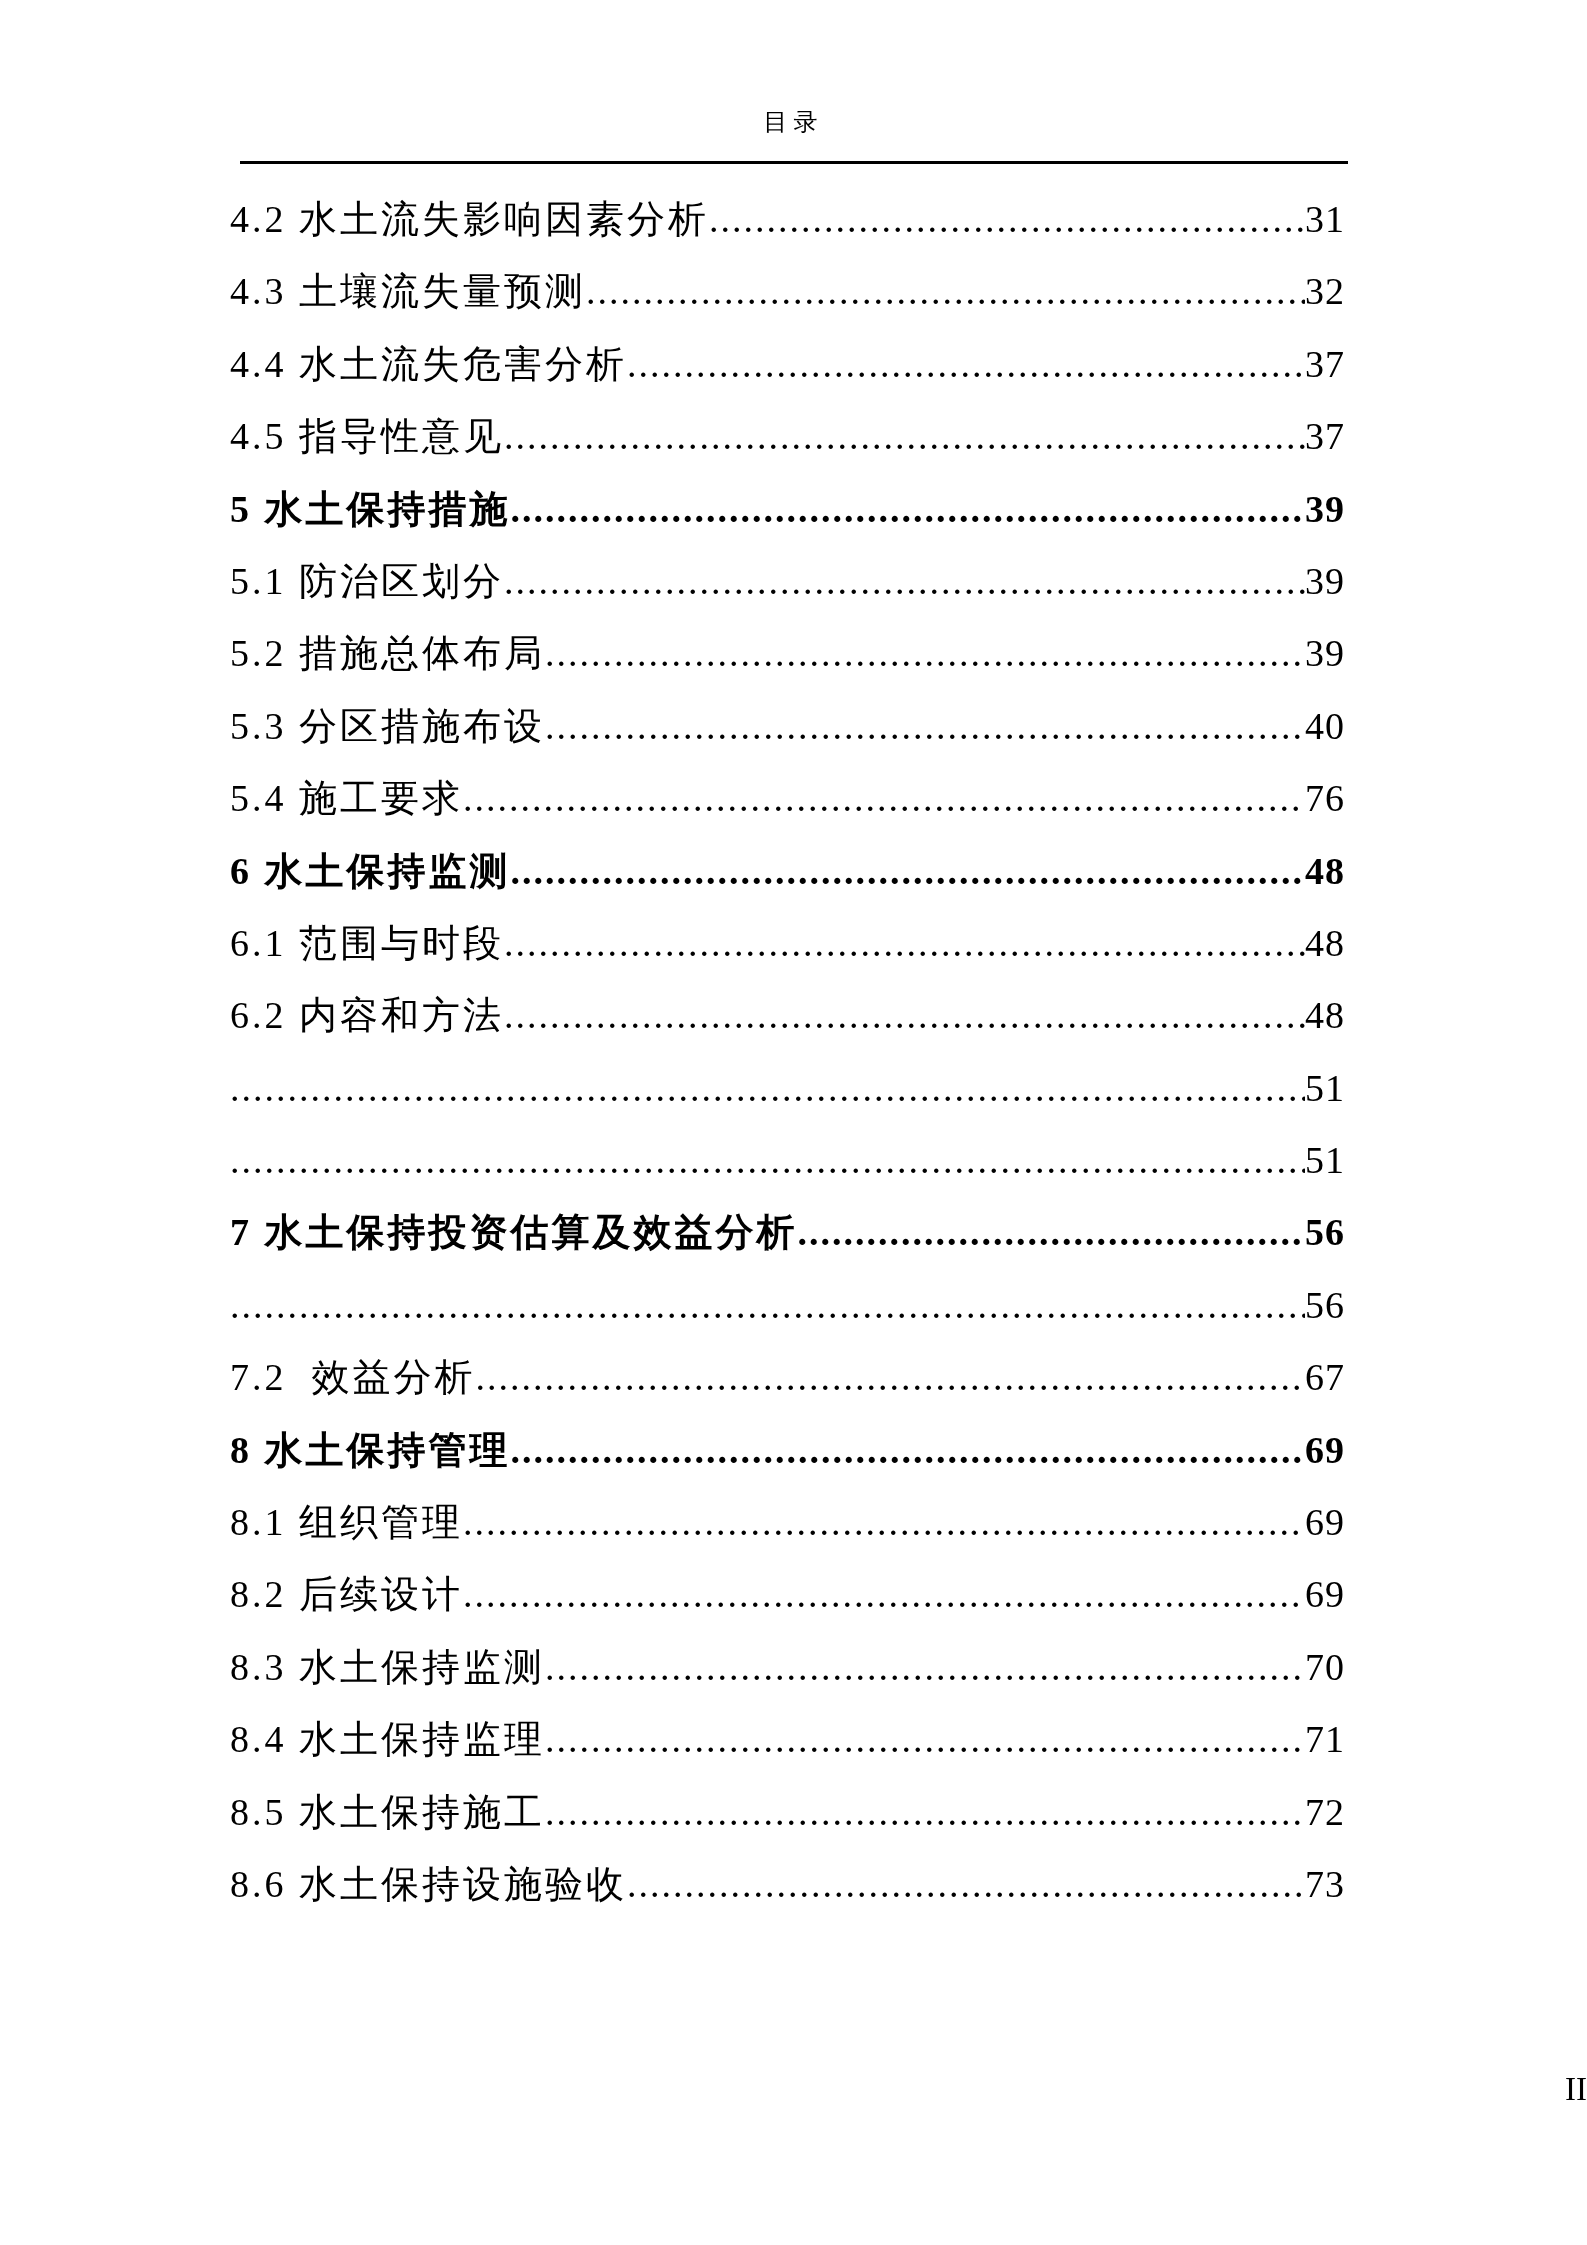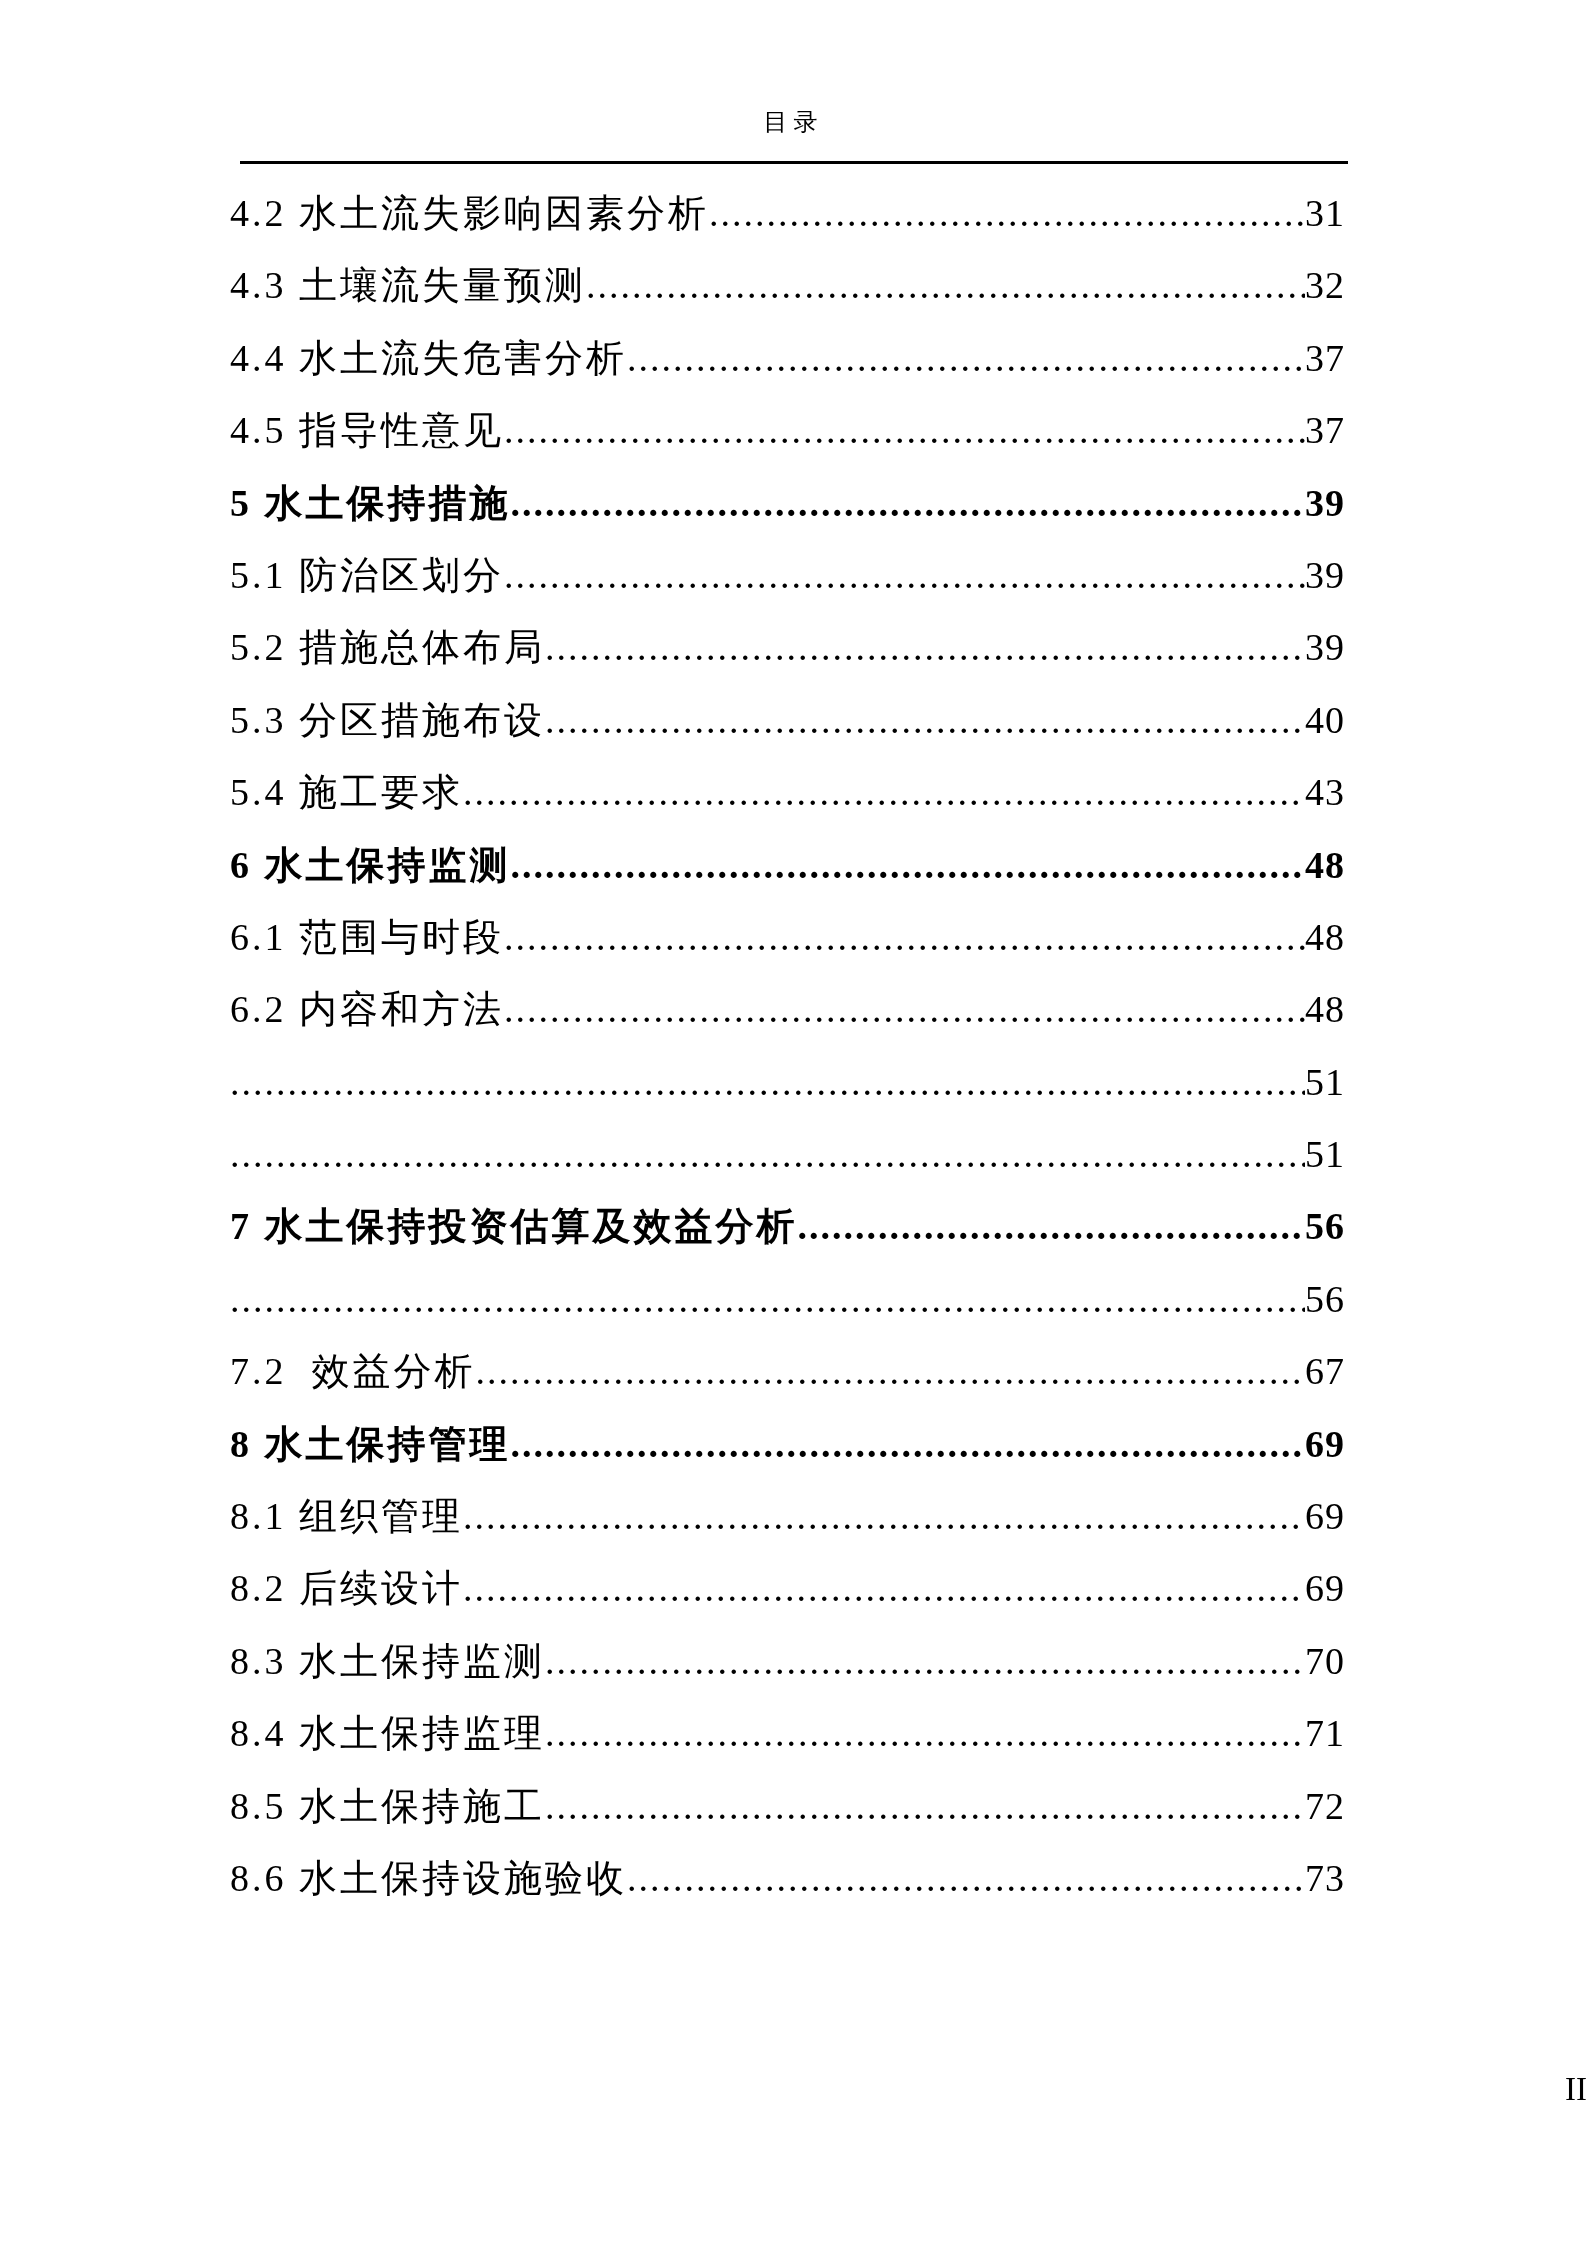--- a/index.html
+++ b/index.html
@@ -22,21 +22,21 @@
     white-space: pre;
   }
   .header-rule {
     position: absolute; top: 161px; left: 240px;
     width: 1108px; height: 3px;
     background: #000000;
   }
 
   
   .toc {
-    position: absolute; top: 177px; left: 230px; width: 1115px;
+    position: absolute; top: 183px; left: 230px; width: 1115px;
   }
   .row {
     display: flex;
     height: 72.4px;
     font-size: 38px;
     line-height: 72.4px;
     white-space: pre;
   }
   .row .tt { letter-spacing: 3px; flex: 0 0 auto; }
   .row .dots {
@@ -66,21 +66,21 @@
 
   <div class="toc" id="toc-list">
       <div class="row"><span class="tt">4.2 水土流失影响因素分析</span><span class="dots">................................................................................................................................................................</span><span class="pg">31</span></div>
       <div class="row"><span class="tt">4.3 土壤流失量预测</span><span class="dots">................................................................................................................................................................</span><span class="pg">32</span></div>
       <div class="row"><span class="tt">4.4 水土流失危害分析</span><span class="dots">................................................................................................................................................................</span><span class="pg">37</span></div>
       <div class="row"><span class="tt">4.5 指导性意见</span><span class="dots">................................................................................................................................................................</span><span class="pg">37</span></div>
       <div class="row b"><span class="tt">5 水土保持措施</span><span class="dots">................................................................................................................................................................</span><span class="pg">39</span></div>
       <div class="row"><span class="tt">5.1 防治区划分</span><span class="dots">................................................................................................................................................................</span><span class="pg">39</span></div>
       <div class="row"><span class="tt">5.2 措施总体布局</span><span class="dots">................................................................................................................................................................</span><span class="pg">39</span></div>
       <div class="row"><span class="tt">5.3 分区措施布设</span><span class="dots">................................................................................................................................................................</span><span class="pg">40</span></div>
-      <div class="row"><span class="tt">5.4 施工要求</span><span class="dots">................................................................................................................................................................</span><span class="pg">43</span></div>
+      <div class="row"><span class="tt">5.4 施工要求</span><span class="dots">................................................................................................................................................................</span><span class="pg">76</span></div>
       <div class="row b"><span class="tt">6 水土保持监测</span><span class="dots">................................................................................................................................................................</span><span class="pg">48</span></div>
       <div class="row"><span class="tt">6.1 范围与时段</span><span class="dots">................................................................................................................................................................</span><span class="pg">48</span></div>
       <div class="row"><span class="tt">6.2 内容和方法</span><span class="dots">................................................................................................................................................................</span><span class="pg">48</span></div>
       <div class="row"><span class="dots">................................................................................................................................................................</span><span class="pg">51</span></div>
       <div class="row"><span class="dots">................................................................................................................................................................</span><span class="pg">51</span></div>
       <div class="row b"><span class="tt">7 水土保持投资估算及效益分析</span><span class="dots">................................................................................................................................................................</span><span class="pg">56</span></div>
       <div class="row"><span class="dots">................................................................................................................................................................</span><span class="pg">56</span></div>
       <div class="row"><span class="tt">7.2  效益分析</span><span class="dots">................................................................................................................................................................</span><span class="pg">67</span></div>
       <div class="row b"><span class="tt">8 水土保持管理</span><span class="dots">................................................................................................................................................................</span><span class="pg">69</span></div>
       <div class="row"><span class="tt">8.1 组织管理</span><span class="dots">................................................................................................................................................................</span><span class="pg">69</span></div>

